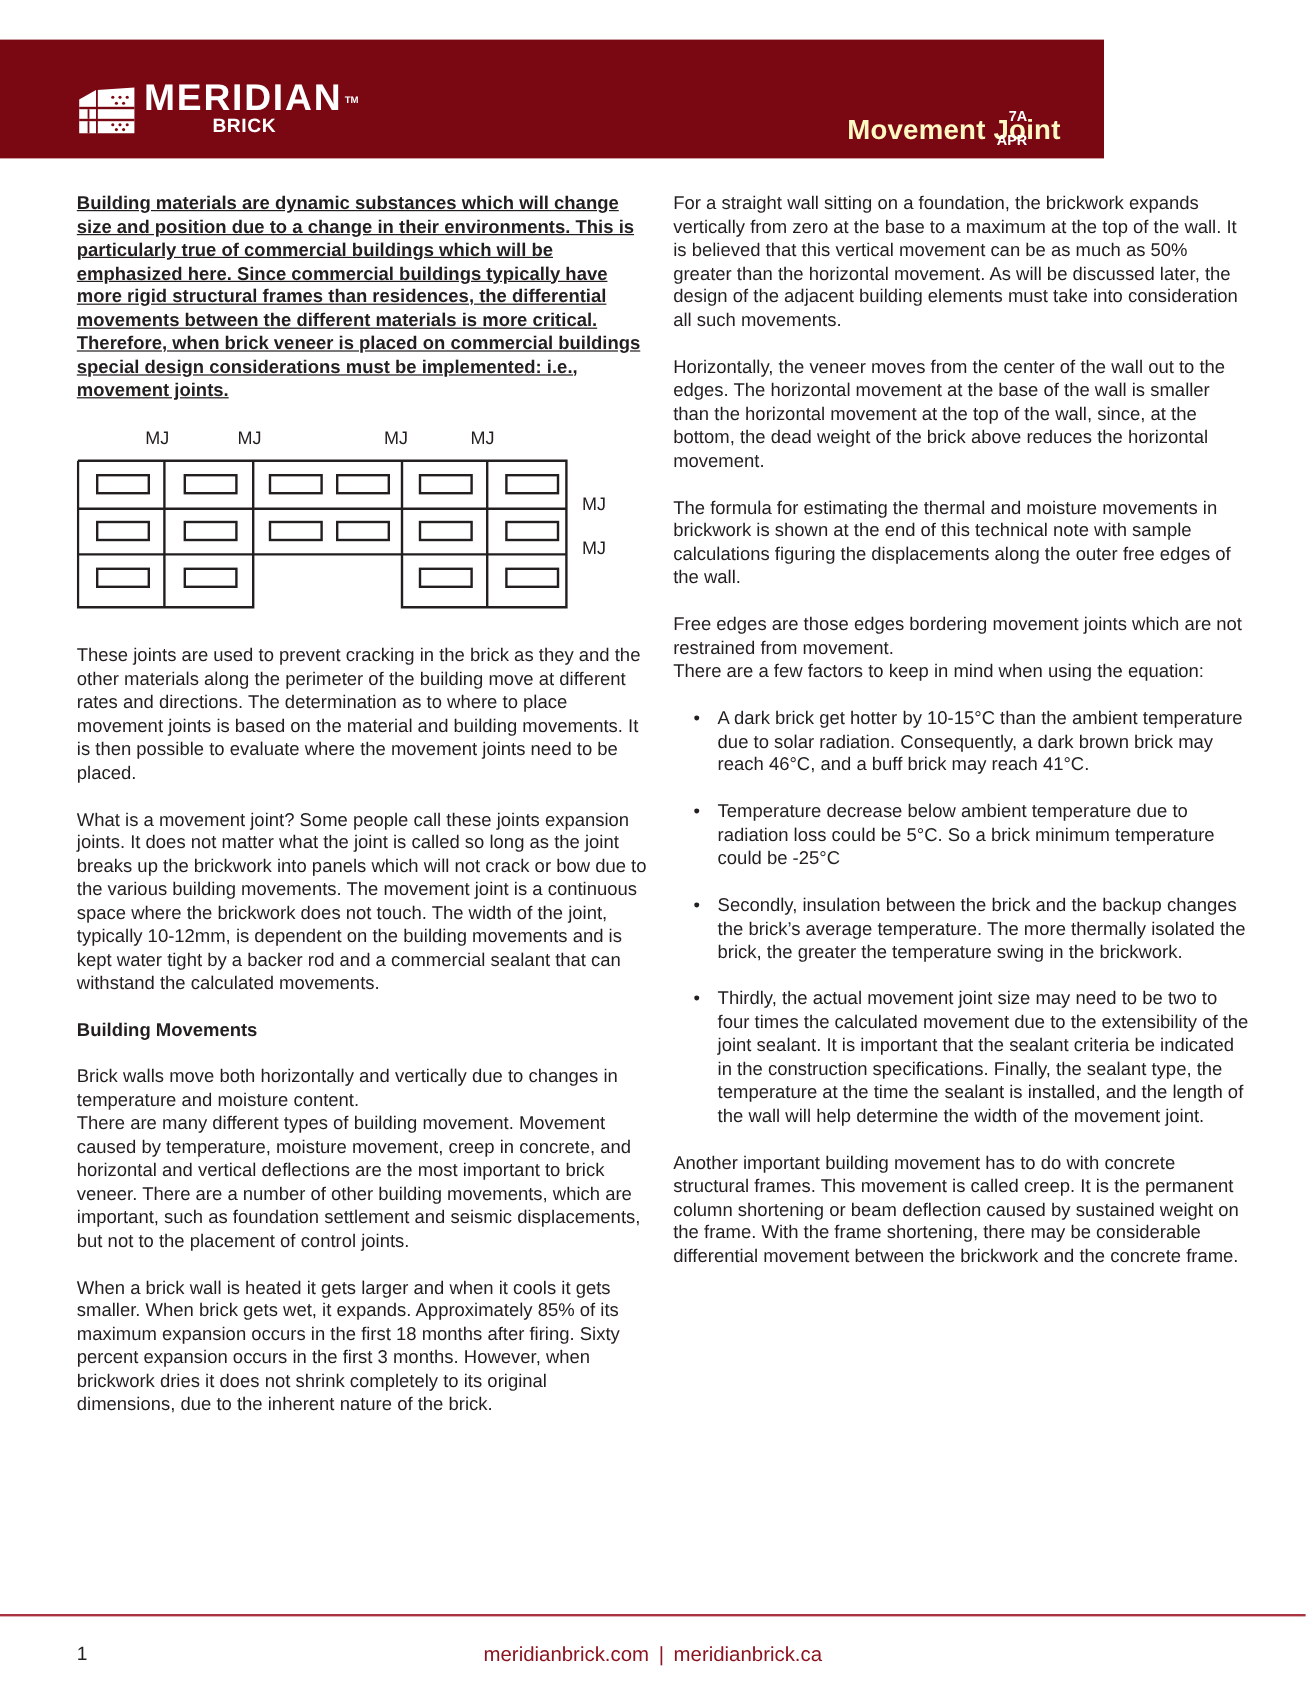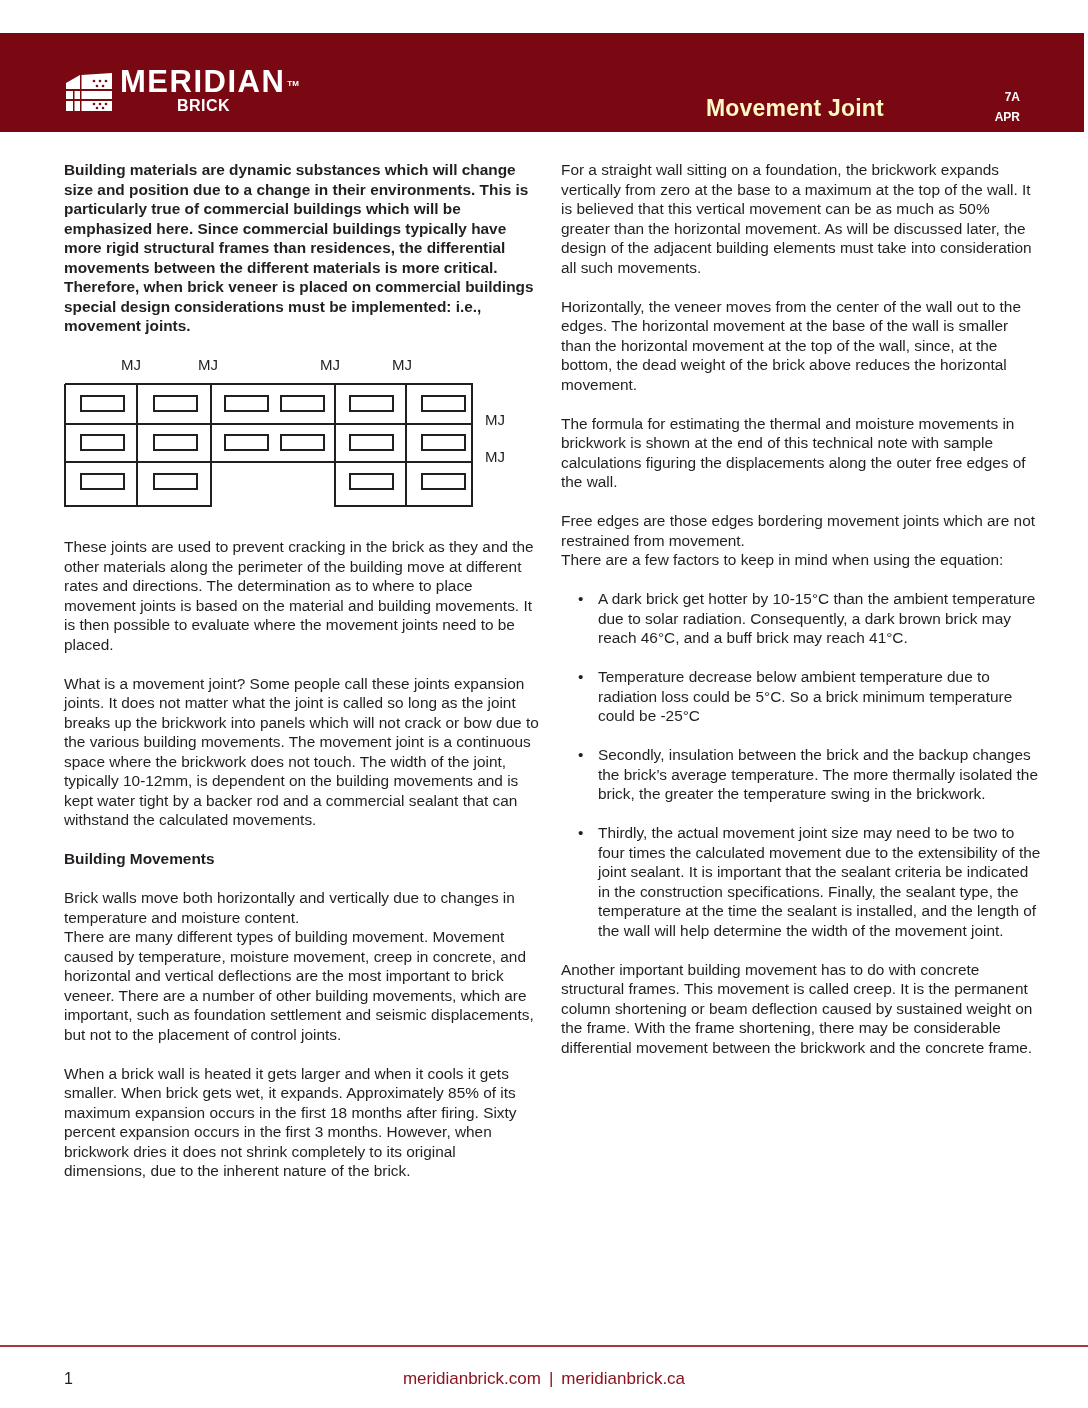--- a/index.html
+++ b/index.html
@@ -1,30 +1,30 @@
 <!DOCTYPE html>
 <html><head>
 <meta charset="utf-8">
 <style>
   html, body { margin: 0; padding: 0; background: #ffffff; }
   body { width: 1088px; height: 1408px; position: relative; overflow: hidden; font-family: "Liberation Sans", "DejaVu Sans", sans-serif; color: #231f20; }
-  .header { position: absolute; left: 0; top: 33px; width: 1084px; height: 99px; background: #790813; }
+  .header { position: absolute; left: 0; top: 33px; width: 920px; height: 99px; background: #790813; }
   .logo { position: absolute; left: 64px; top: 34px; height: 60px; display: flex; align-items: flex-start; }
   .logo-mark { width: 50px; height: 44px; margin-top: 2px; }
   .logo-text { margin-left: 6px; color: #ffffff; }
   .logo-name { font-family: "Liberation Sans", sans-serif; font-weight: 700; font-size: 31px; letter-spacing: 1.5px; line-height: 30px; position: relative; }
   .logo-tm { font-size: 8px; position: absolute; top: 2px; margin-left: 2px; letter-spacing: 0; }
   .logo-sub { font-weight: 700; font-size: 16px; letter-spacing: 0.5px; margin-left: 57px; line-height: 18px; }
   .doc-title { position: absolute; left: 706px; top: 62px; color: #fef9c3; font-weight: 700; font-size: 23px; letter-spacing: 0.2px; }
   .doc-meta { position: absolute; right: 64px; top: 54px; color: #ffffff; font-weight: 700; font-size: 12px; line-height: 20px; text-align: right; }
   .col { position: absolute; font-size: 15.4px; line-height: 19.5px; }
   .col-left { left: 64px; top: 160px; width: 478px; }
   .col-right { left: 561px; top: 160px; width: 480px; }
   p { margin: 0 0 19.5px 0; }
-  .lead { font-weight: 700; }
+  .lead { font-weight: 700; text-decoration: underline; }
   .subhead { font-weight: 700; margin-bottom: 19.5px; }
   ul { list-style: none; margin: 0; padding: 0; }
   li { position: relative; padding-left: 37px; margin-bottom: 19.5px; }
   li::before { content: "\2022"; position: absolute; left: 17px; top: 0; }
   .diagram { position: relative; width: 470px; height: 160px; margin: 16px 0 22px 0; }
   .footer-rule { position: absolute; left: 0; top: 1345px; width: 1088px; height: 2px; background: #a8353f; }
   .page-num { position: absolute; left: 64px; top: 1370px; font-size: 16px; color: #231f20; }
   .footer-links { position: absolute; left: 0; width: 1088px; top: 1369px; text-align: center; font-size: 17px; color: #8c1420; }
   .footer-sep { color: #8c1420; padding: 0 8px; }
 </style>

